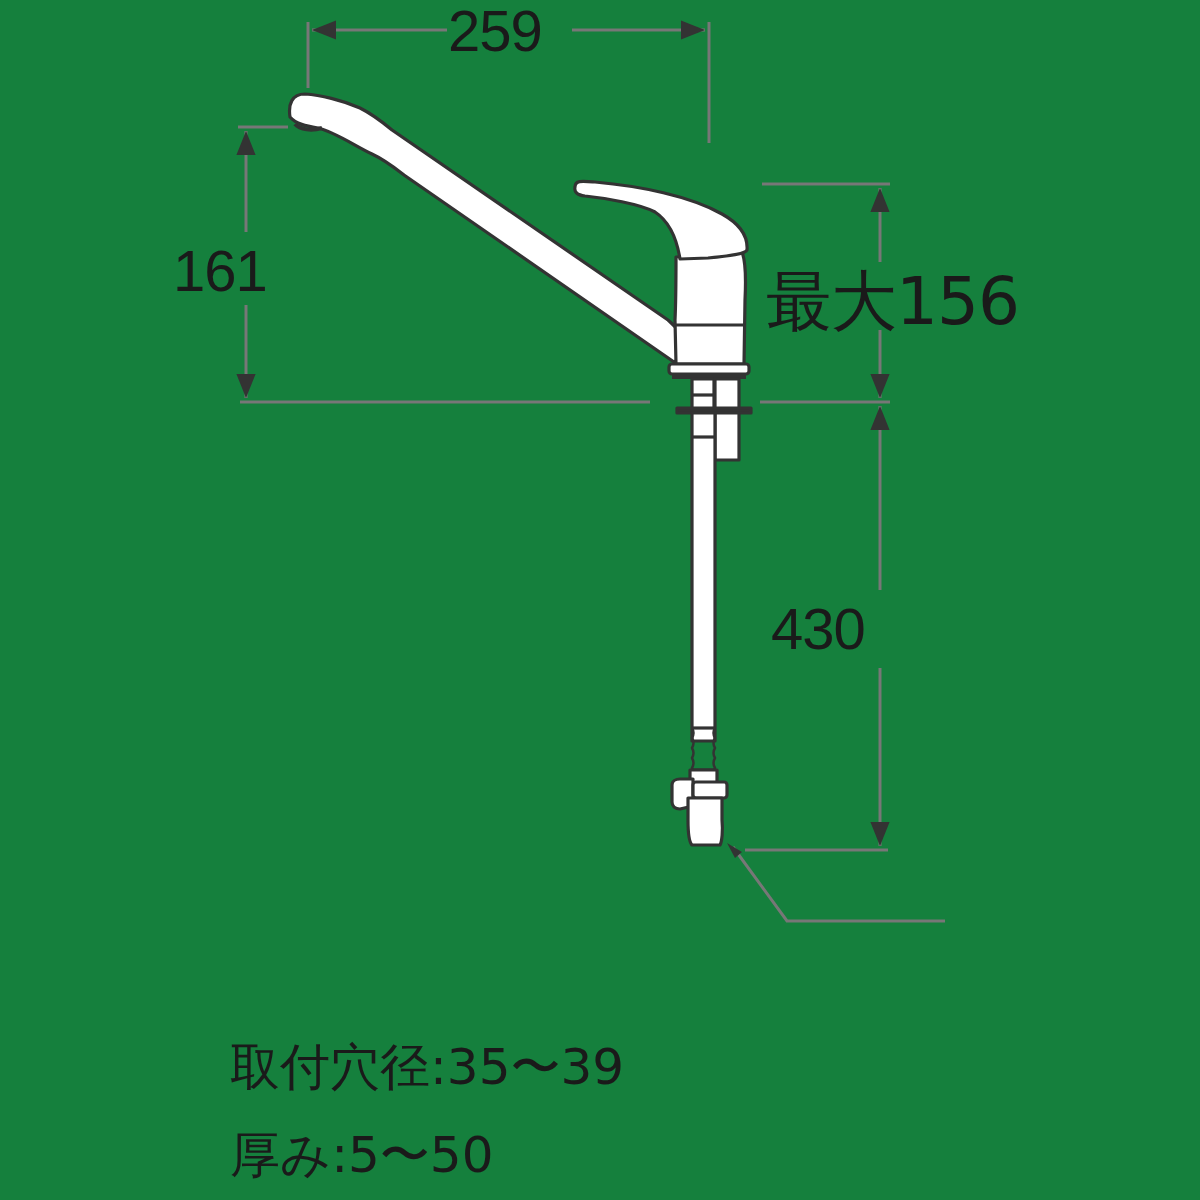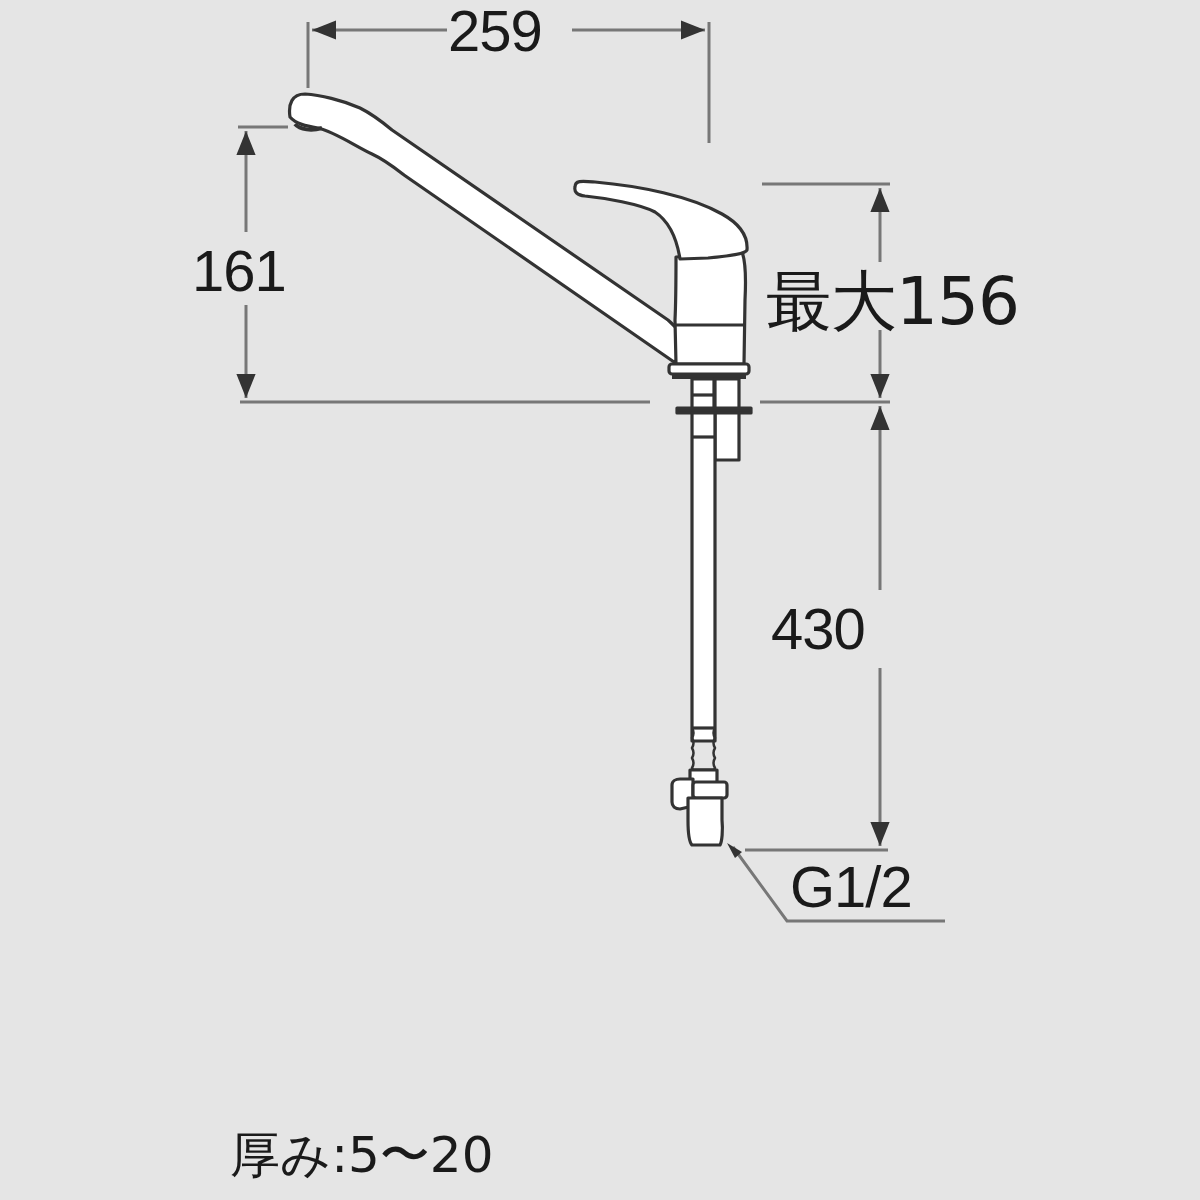--- a/index.html
+++ b/index.html
@@ -1,16 +1,16 @@
 <!DOCTYPE html>
 <html><head>
 <meta charset="utf-8">
 <style>
   html, body { margin: 0; padding: 0; background: #ffffff; }
-  #stage { position: relative; width: 1200px; height: 1200px; background: #e5e5e5; overflow: hidden; }
+  #stage { position: relative; width: 1200px; height: 1200px; background: #15803d; overflow: hidden; }
   svg { position: absolute; left: 0; top: 0; }
   .lbl { position: absolute; font-family: "Liberation Sans", "DejaVu Sans", sans-serif; color: #1a1a1a; white-space: nowrap; line-height: 1; }
   .dim-num { font-size: 58px; letter-spacing: -1px; }
   .spec { font-family: "DejaVu Sans", "Liberation Sans", sans-serif; font-size: 50px; color: #1a1a1a; }
 </style>
 </head>
 <body>
 
 <div id="stage">
 
@@ -78,22 +78,24 @@
       <line x1="692" y1="770" x2="715" y2="770"></line>
 
       <rect x="690" y="770" width="27" height="13"></rect>
       <path d="M672,785 C672,781 676,779 680,779 L693,779 L693,806 L680,809 C675,809 672,806 672,802 z"></path>
       <rect x="693" y="782" width="34" height="16" rx="3"></rect>
       <path d="M688,798 L722,798 L722,820 C723,830 722,842 720,845 L692,845 C689,842 688,830 688,820 z"></path>
     </g>
   </svg>
 
   <div class="lbl dim-num" style="left:448px; top:2px;">259</div>
-  <div class="lbl dim-num" style="left:192px; top:242px;">161</div>
+  <div class="lbl dim-num" style="left:173px; top:242px;">161</div>
   <div class="lbl dim-num" style="left:766px; top:269px; font-family:'DejaVu Sans', sans-serif; font-size:66px;">最大156</div>
   <div class="lbl dim-num" style="left:771px; top:600px;">430</div>
-  <div class="lbl dim-num" style="left:790px; top:858px;">G1/2</div>
 
+  <div class="lbl spec" style="left:230px; top:1042px;">
+    <span>取付穴径</span><span>:</span><span>35〜39</span>
+  </div>
   <div class="lbl spec" style="left:230px; top:1130px;">
-    <span>厚み</span><span>:</span><span>5〜20</span>
+    <span>厚み</span><span>:</span><span>5〜50</span>
   </div>
 
 </div>
 
 </body></html>

